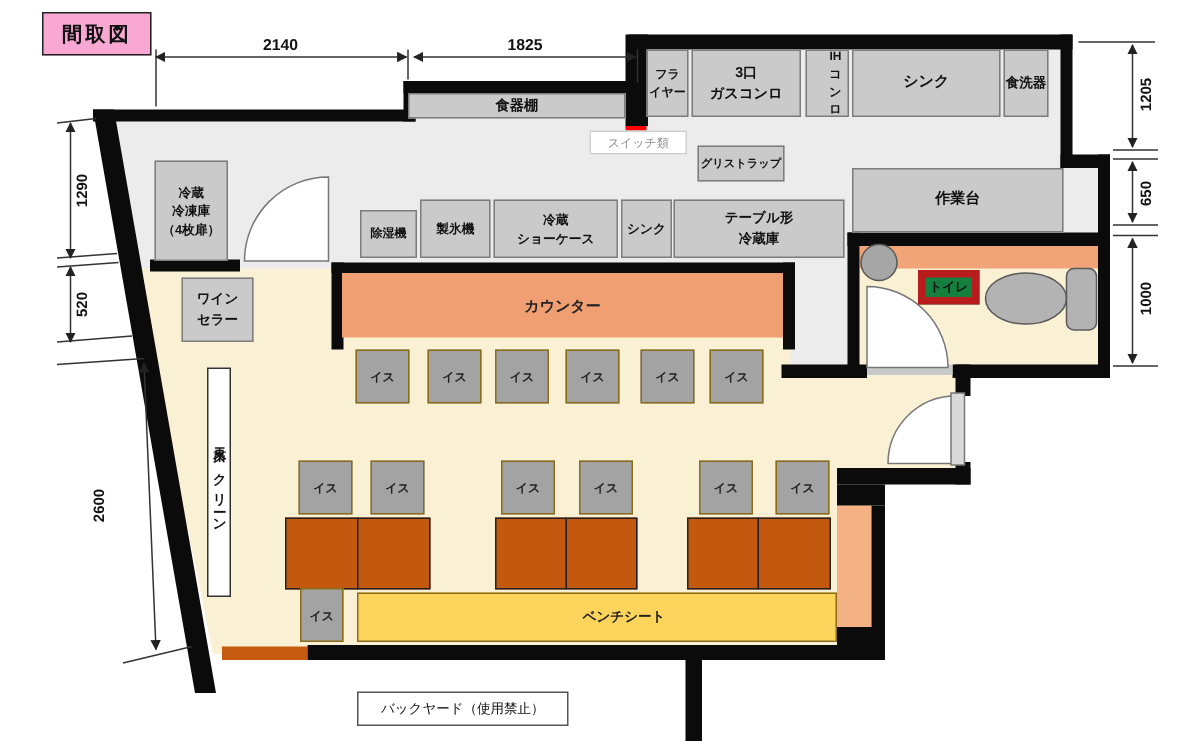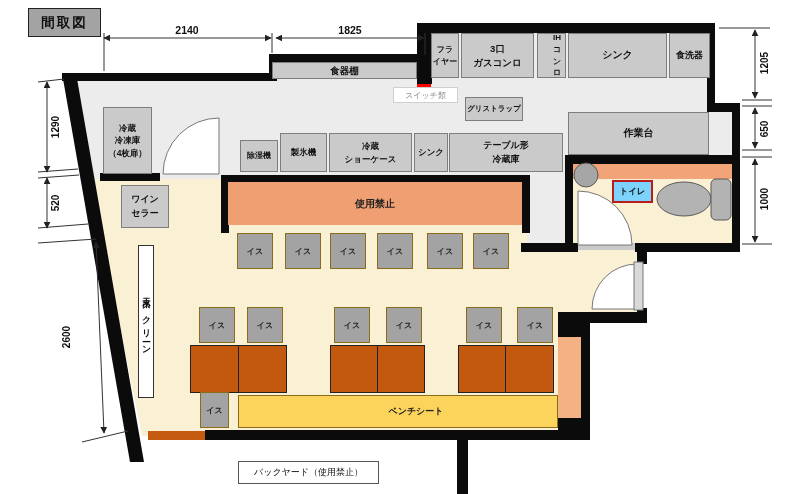--- a/index.html
+++ b/index.html
@@ -103,58 +103,58 @@
       <line x1="742" y1="106" x2="772" y2="106"></line>
       <line x1="742" y1="150" x2="772" y2="150"></line>
       <line x1="742" y1="157" x2="772" y2="157"></line>
       <line x1="742" y1="244" x2="772" y2="244"></line>
       <line x1="755" y1="30" x2="755" y2="98" marker-start="url(#arw)" marker-end="url(#arw)"></line>
       <line x1="755" y1="108" x2="755" y2="148" marker-start="url(#arw)" marker-end="url(#arw)"></line>
       <line x1="755" y1="159" x2="755" y2="242" marker-start="url(#arw)" marker-end="url(#arw)"></line>
     </g>
   </svg>
 
-  <div class="lbl" style="left:28px;top:8px;width:73px;height:29px;background:#a3a3a3;border:1.5px solid #222;font-size:13.5px;font-weight:bold;letter-spacing:2px;color:#111;">間取図</div>
+  <div class="lbl" style="left:28px;top:8px;width:73px;height:29px;background:#f9a8d4;border:1.5px solid #222;font-size:13.5px;font-weight:bold;letter-spacing:2px;color:#111;">間取図</div>
 
   <div class="dimtop" style="left:157px;">2140</div>
   <div class="dimtop" style="left:320px;">1825</div>
   <div class="dimtxt" style="left:32px;top:120px;">1290</div>
   <div class="dimtxt" style="left:32px;top:196px;">520</div>
   <div class="dimtxt" style="left:43px;top:330px;">2600</div>
   <div class="dimtxt" style="left:741px;top:56px;">1205</div>
   <div class="dimtxt" style="left:741px;top:122px;">650</div>
   <div class="dimtxt" style="left:741px;top:192px;">1000</div>
 
   <div class="eq" style="left:272px;top:62px;width:145px;height:17px;font-size:9.5px;">食器棚</div>
   <div class="eq" style="left:431px;top:33px;width:28px;height:45px;font-size:8px;">フラ
 イヤー</div>
   <div class="eq" style="left:461px;top:33px;width:73px;height:45px;font-size:9.5px;">3口
 ガスコンロ</div>
   <div class="eq" style="left:537px;top:33px;width:29px;height:45px;font-size:8px;padding-left:11px;">IH
 コンロ</div>
   <div class="eq" style="left:568px;top:33px;width:99px;height:45px;font-size:10px;">シンク</div>
-  <div class="eq" style="left:669px;top:33px;width:41px;height:45px;font-size:9px;">食洗器</div>
+  <div class="eq" style="left:669px;top:33px;width:30px;height:45px;font-size:9px;">食洗器</div>
   <div class="eq" style="left:465px;top:97px;width:58px;height:24px;font-size:7.5px;">グリストラップ</div>
   <div class="eq" style="left:103px;top:107px;width:49px;height:67px;font-size:8.5px;">冷蔵
 冷凍庫
 （4枚扉）</div>
   <div class="eq" style="left:240px;top:140px;width:38px;height:32px;font-size:8px;">除湿機</div>
   <div class="eq" style="left:280px;top:133px;width:47px;height:39px;font-size:8.5px;">製氷機</div>
   <div class="eq" style="left:329px;top:133px;width:83px;height:39px;font-size:8.5px;">冷蔵
 ショーケース</div>
   <div class="eq" style="left:414px;top:133px;width:34px;height:39px;font-size:8.5px;">シンク</div>
   <div class="eq" style="left:449px;top:133px;width:114px;height:39px;font-size:9px;">テーブル形
 冷蔵庫</div>
   <div class="eq" style="left:568px;top:112px;width:141px;height:43px;font-size:10px;">作業台</div>
   <div class="eq" style="left:121px;top:185px;width:48px;height:43px;font-size:9px;">ワイン
 セラー</div>
 
   <div class="lbl" style="left:393px;top:87px;width:65px;height:16px;background:#fff;border:1px solid #cfcfcf;font-size:8px;color:#8a8a8a;">スイッチ類</div>
 
-  <div class="lbl" style="left:228px;top:182px;width:294px;height:43px;background:#EF9F72;font-size:10px;font-weight:bold;color:#222;">使用禁止</div>
+  <div class="lbl" style="left:228px;top:182px;width:294px;height:43px;background:#EF9F72;font-size:10px;font-weight:bold;color:#222;">カウンター</div>
 
   <div class="chair" style="left:237px;top:233px;">イス</div>
   <div class="chair" style="left:285px;top:233px;">イス</div>
   <div class="chair" style="left:330px;top:233px;">イス</div>
   <div class="chair" style="left:377px;top:233px;">イス</div>
   <div class="chair" style="left:427px;top:233px;">イス</div>
   <div class="chair" style="left:473px;top:233px;">イス</div>
 
   <div class="chair" style="left:199px;top:307px;">イス</div>
   <div class="chair" style="left:247px;top:307px;">イス</div>
@@ -168,17 +168,17 @@
   <div class="tbl" style="left:330px;width:48px;"></div>
   <div class="tbl" style="left:377px;width:48px;"></div>
   <div class="tbl" style="left:458px;width:48px;"></div>
   <div class="tbl" style="left:505px;width:49px;"></div>
 
   <div class="chair" style="left:200px;top:392px;width:29px;">イス</div>
   <div class="lbl" style="left:238px;top:395px;width:320px;height:33px;background:#FCD35B;border:1px solid #8a6d1a;font-size:9px;font-weight:bold;color:#222;padding-left:36px;">ベンチシート</div>
 
   <div class="lbl" style="left:138px;top:245px;width:16px;height:153px;background:#fff;border:1px solid #333;font-size:9px;font-weight:bold;color:#111;writing-mode:vertical-rl;letter-spacing:3px;">天吊スクリーン</div>
 
-  <div class="lbl" style="left:612px;top:180px;width:41px;height:23px;background:#7dd3fc;border:2px solid #b91c1c;font-size:8.5px;font-weight:bold;color:#111;">トイレ</div>
+  <div class="lbl" style="left:612px;top:180px;width:41px;height:23px;background:#15803d;border:5px solid #b91c1c;font-size:8.5px;font-weight:bold;color:#111;">トイレ</div>
 
   <div class="lbl" style="left:238px;top:461px;width:141px;height:23px;background:#fff;border:1px solid #555;font-size:9px;color:#111;text-align:right;">バックヤード（使用禁止）</div>
 
 </div>
 
 </body></html>

